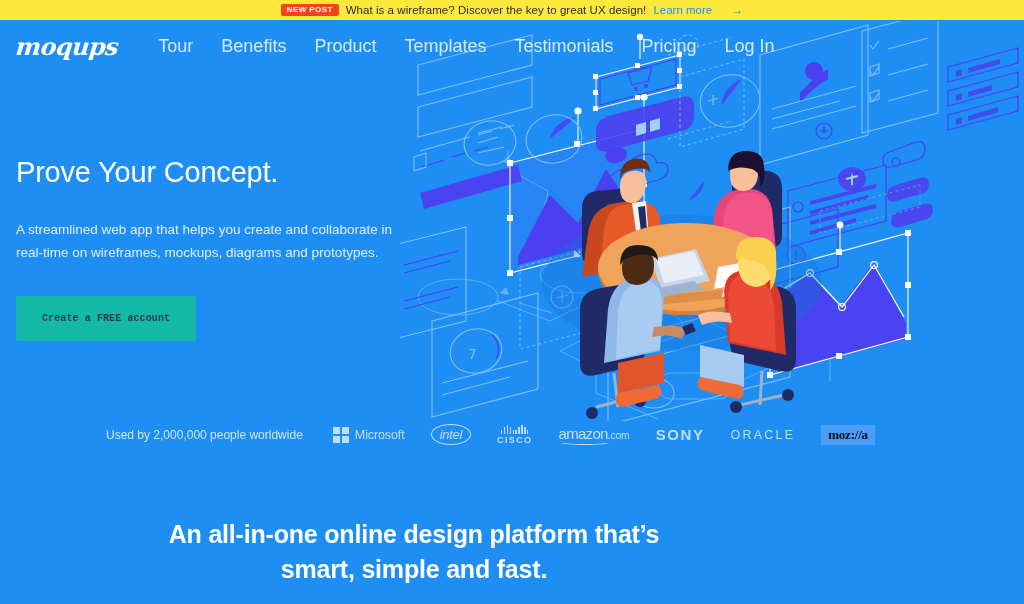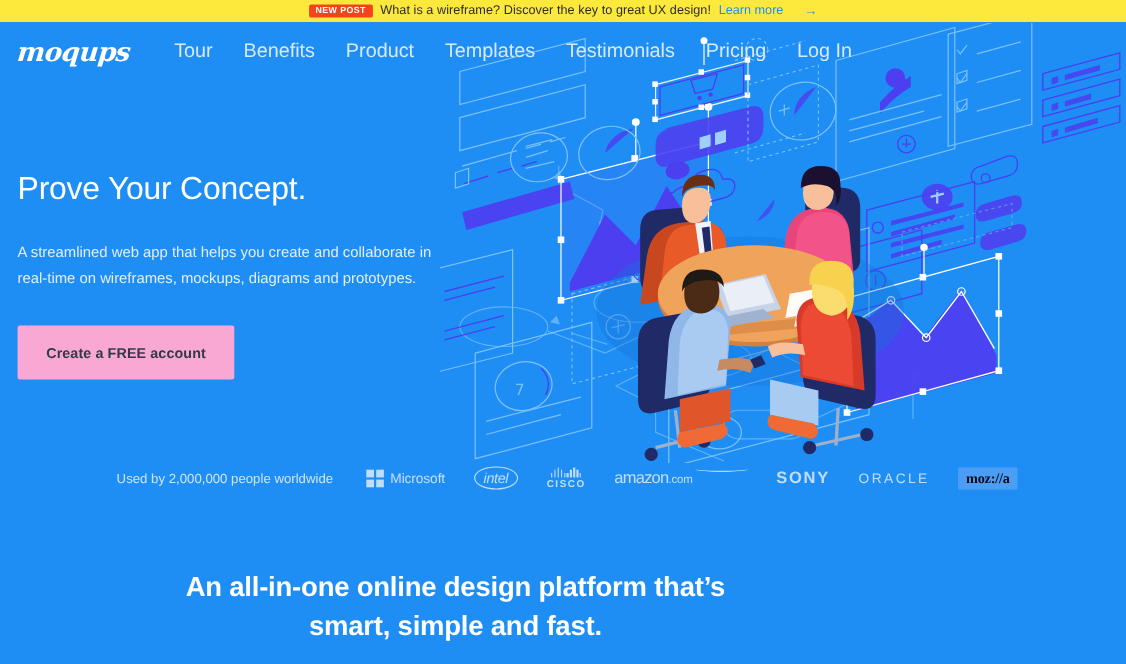--- a/index.html
+++ b/index.html
@@ -77,24 +77,24 @@
     color: #ffffff; font-size: 29px; font-weight: normal;
     line-height: 1.2; letter-spacing: -.2px;
   }
   .hero-sub {
     color: #e3eefb; font-size: 13.5px; line-height: 1.72;
     margin-top: 28px; max-width: 392px;
   }
   .cta-button {
     display: inline-block;
     margin-top: 32px;
-    background: #f9a8d4; color: #2f3b48;
+    background: #14b8a6; color: #2f3b48;
     border: none; cursor: pointer;
-    font-size: 13px; font-weight: bold;
-    font-family: Liberation Sans, sans-serif;
+    font-size: 10px; font-weight: bold;
+    font-family: Liberation Mono, monospace;
     padding: 17px 26px;
     border-radius: 2px;
     letter-spacing: .1px;
   }
   .cta-note {
     color: #7ab8f5; font-size: 10.5px;
     margin-top: 9px; margin-left: 42px;
   }
 
   
@@ -125,21 +125,21 @@
   .ms-word { font-size: 12.5px; letter-spacing: -.1px; }
   .brand-intel {
     border: 1.4px solid #cfe4fa; border-radius: 50%;
     padding: 2px 8px; font-size: 13px; font-style: italic;
     letter-spacing: -.3px;
   }
   .brand-cisco { flex-direction: column; gap: 1px; align-items: center; }
   .cisco-bars { display: flex; align-items: flex-end; gap: 1.5px; height: 9px; }
   .cisco-bars i { width: 1.4px; background: #cfe4fa; display: block; }
   .cisco-word { font-size: 9px; font-weight: bold; letter-spacing: 1.4px; }
-  .brand-amazon { flex-direction: row; align-items: flex-start; gap: 0; }
+  .brand-amazon { flex-direction: column; align-items: flex-start; gap: 0; }
   .amazon-word { font-size: 15px; letter-spacing: -.7px; }
   .amazon-word small { font-size: 10.5px; letter-spacing: -.2px; }
   .amazon-smile {
     width: 48px; height: 5px; margin-top: -2px; margin-left: 2px;
     border-bottom: 1.6px solid #cfe4fa;
     border-radius: 0 0 50% 50%;
   }
   .brand-sony { font-size: 15px; font-weight: bold; letter-spacing: 1.6px; }
   .brand-oracle { font-size: 12.5px; letter-spacing: 2.2px; }
   .brand-mozilla {

